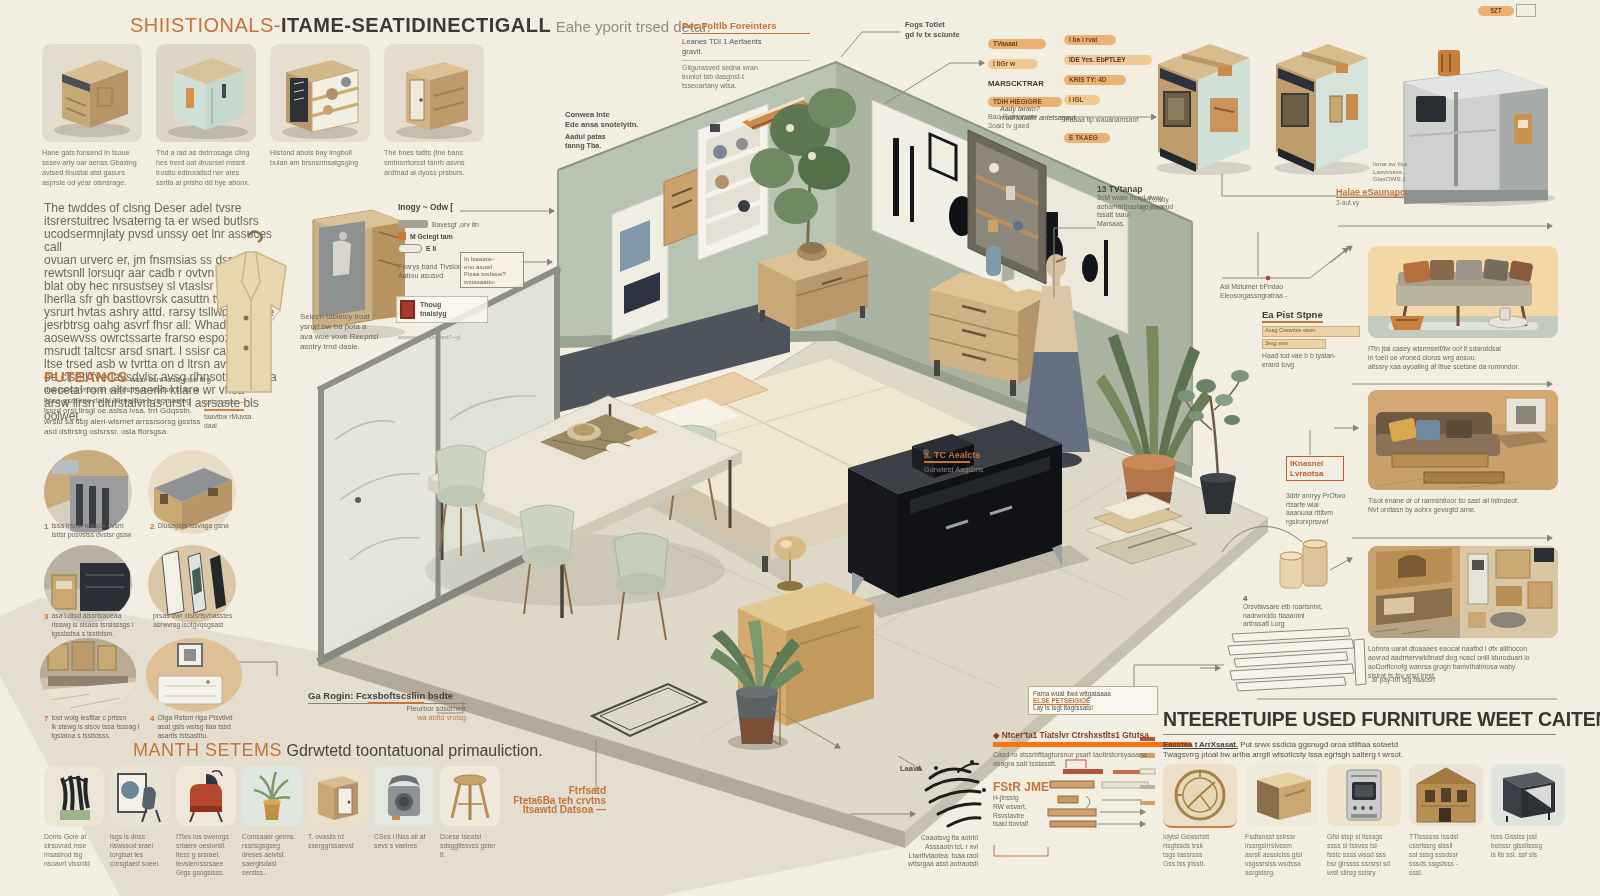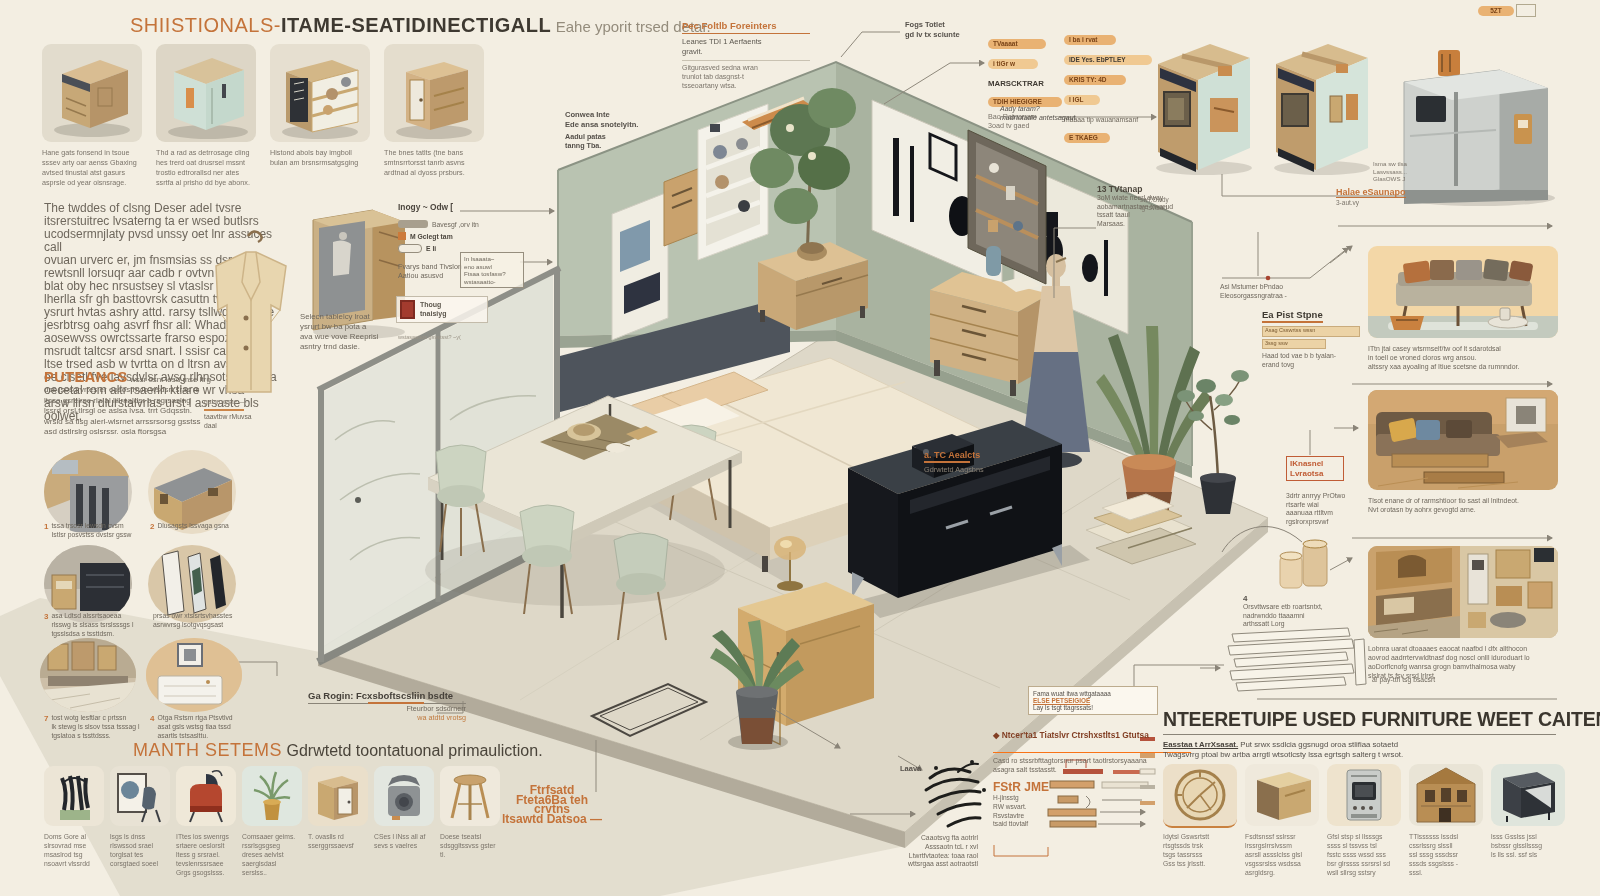--- a/index.html
+++ b/index.html
@@ -872,38 +872,38 @@
   <div style="font-size:9.5px;font-weight:bold;color:#46413a">Ga Rogin: Fcxsboftscsliin bsdte</div>
   <div style="width:158px;height:1px;background:#8a8478;margin-top:2px;position:relative">
     <span style="position:absolute;left:60px;top:-1px;width:56px;height:2px;background:#c4733a"></span>
   </div>
   <div style="width:158px;text-align:right">
     <div style="font-size:7.2px;color:#6e675c">Fteurbor sdsdrnerr</div>
     <div style="font-size:7.2px;color:#c07a3f">wa atdtd vrotsg</div>
   </div>
 </div>
 
-<div class="abs ml" style="left:498px;top:786px;width:108px;text-align:center;font-size:12px;line-height:9.6px;font-weight:bold;color:#c4733a">Ftrfsatd
+<div class="abs ml" style="left:498px;top:786px;width:108px;text-align:right;font-size:10px;line-height:9.6px;font-weight:bold;color:#c4733a">Ftrfsatd
 Fteta6Ba teh crvtns
 ltsawtd Datsoa —</div>
 
 <div class="abs" style="left:900px;top:764px;font-size:7.5px;font-weight:bold;color:#55504a">Laava</div>
 <div class="abs ml" style="left:858px;top:834px;width:120px;text-align:right;font-size:6.8px;line-height:8.8px;color:#6e675c">Caaotsvg fta aotrlrl
 Asssaotn tcL r xvl
 Ltwrtfvtaotea: toaa raol
 wttsrgaa asst aotraotstl</div>
 
 <div class="abs" style="left:1028px;top:686px;width:120px;border:1px solid #bcab8d;background:#fbf7ee;padding:3px 4px">
   <div style="font-size:6.4px;color:#55504a">Fama wuat itwa wttgataaaa</div>
   <div style="font-size:6.4px;font-weight:bold;color:#c4733a;text-decoration:underline">ELSE PETSEIGIOE</div>
   <div style="font-size:6.4px;color:#55504a">Lay ls tsgt ttagrssats!</div>
 </div>
 
 <div class="abs" style="left:993px;top:730px;width:198px">
-  <div style="font-size:8.4px;font-weight:bold;color:#823f24;border-bottom:1px solid #f97316;padding-bottom:12px">◆ Ntcer'ta1 Tiatslvr Ctrshxstlts1 Gtutsa</div>
+  <div style="font-size:8.4px;font-weight:bold;color:#823f24;border-bottom:5px solid #f97316;padding-bottom:2px">◆ Ntcer'ta1 Tiatslvr Ctrshxstlts1 Gtutsa</div>
   <div class="ml" style="font-size:7px;line-height:9px;color:#6e675c;margin-top:3px">Casd ro stssrbfttagtorsnur psart taotlrstorsyaaana
 asagra salt tsstasstt.</div>
 </div>
 
 <div class="abs" style="left:993px;top:780px;width:58px">
   <div style="font-size:12px;font-weight:bold;color:#c4733a">FStR JME</div>
   <div class="ml" style="font-size:6.6px;line-height:8.8px;color:#6e675c">H-jlnsstg
 RW wsvart.
 Rsvstavtre
 tsaid ttovtalf</div>

